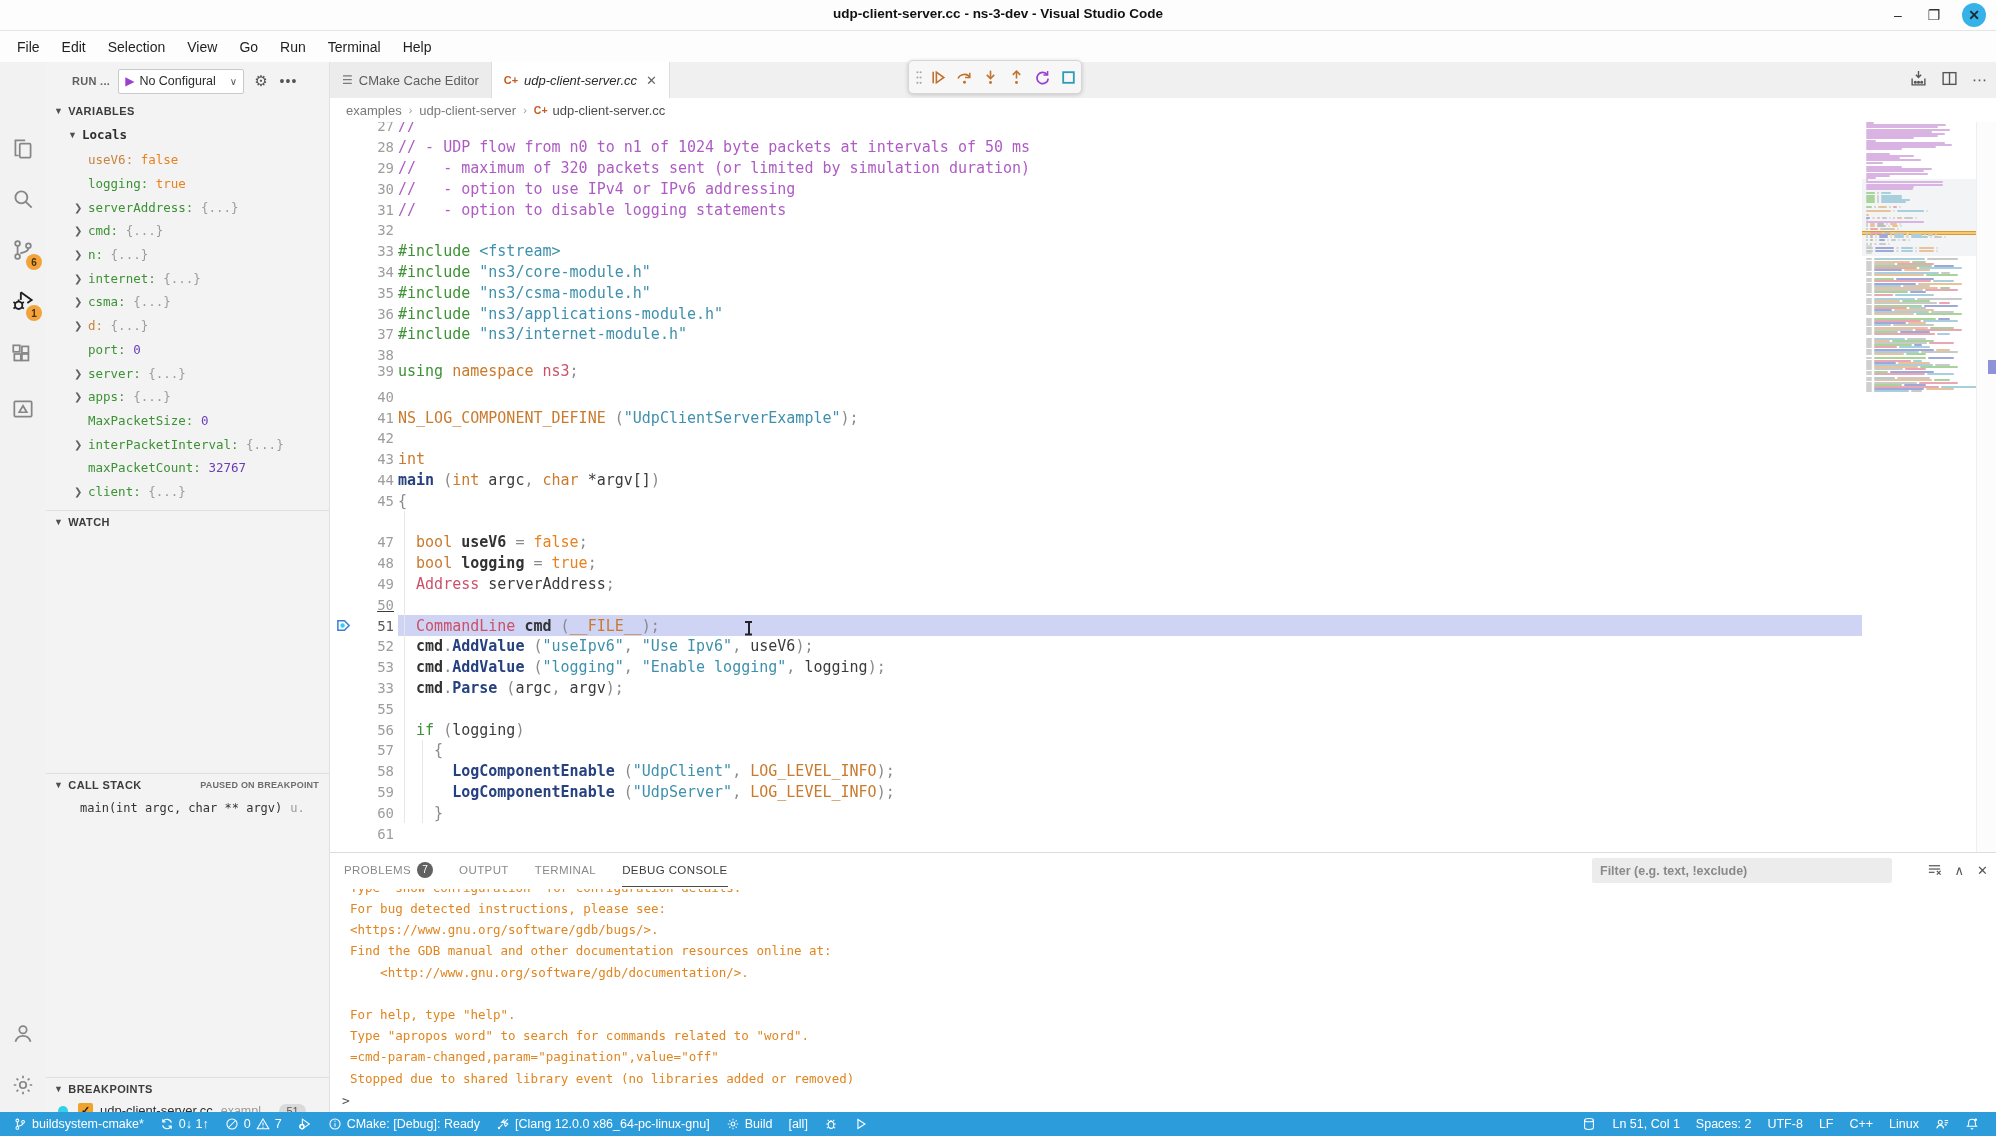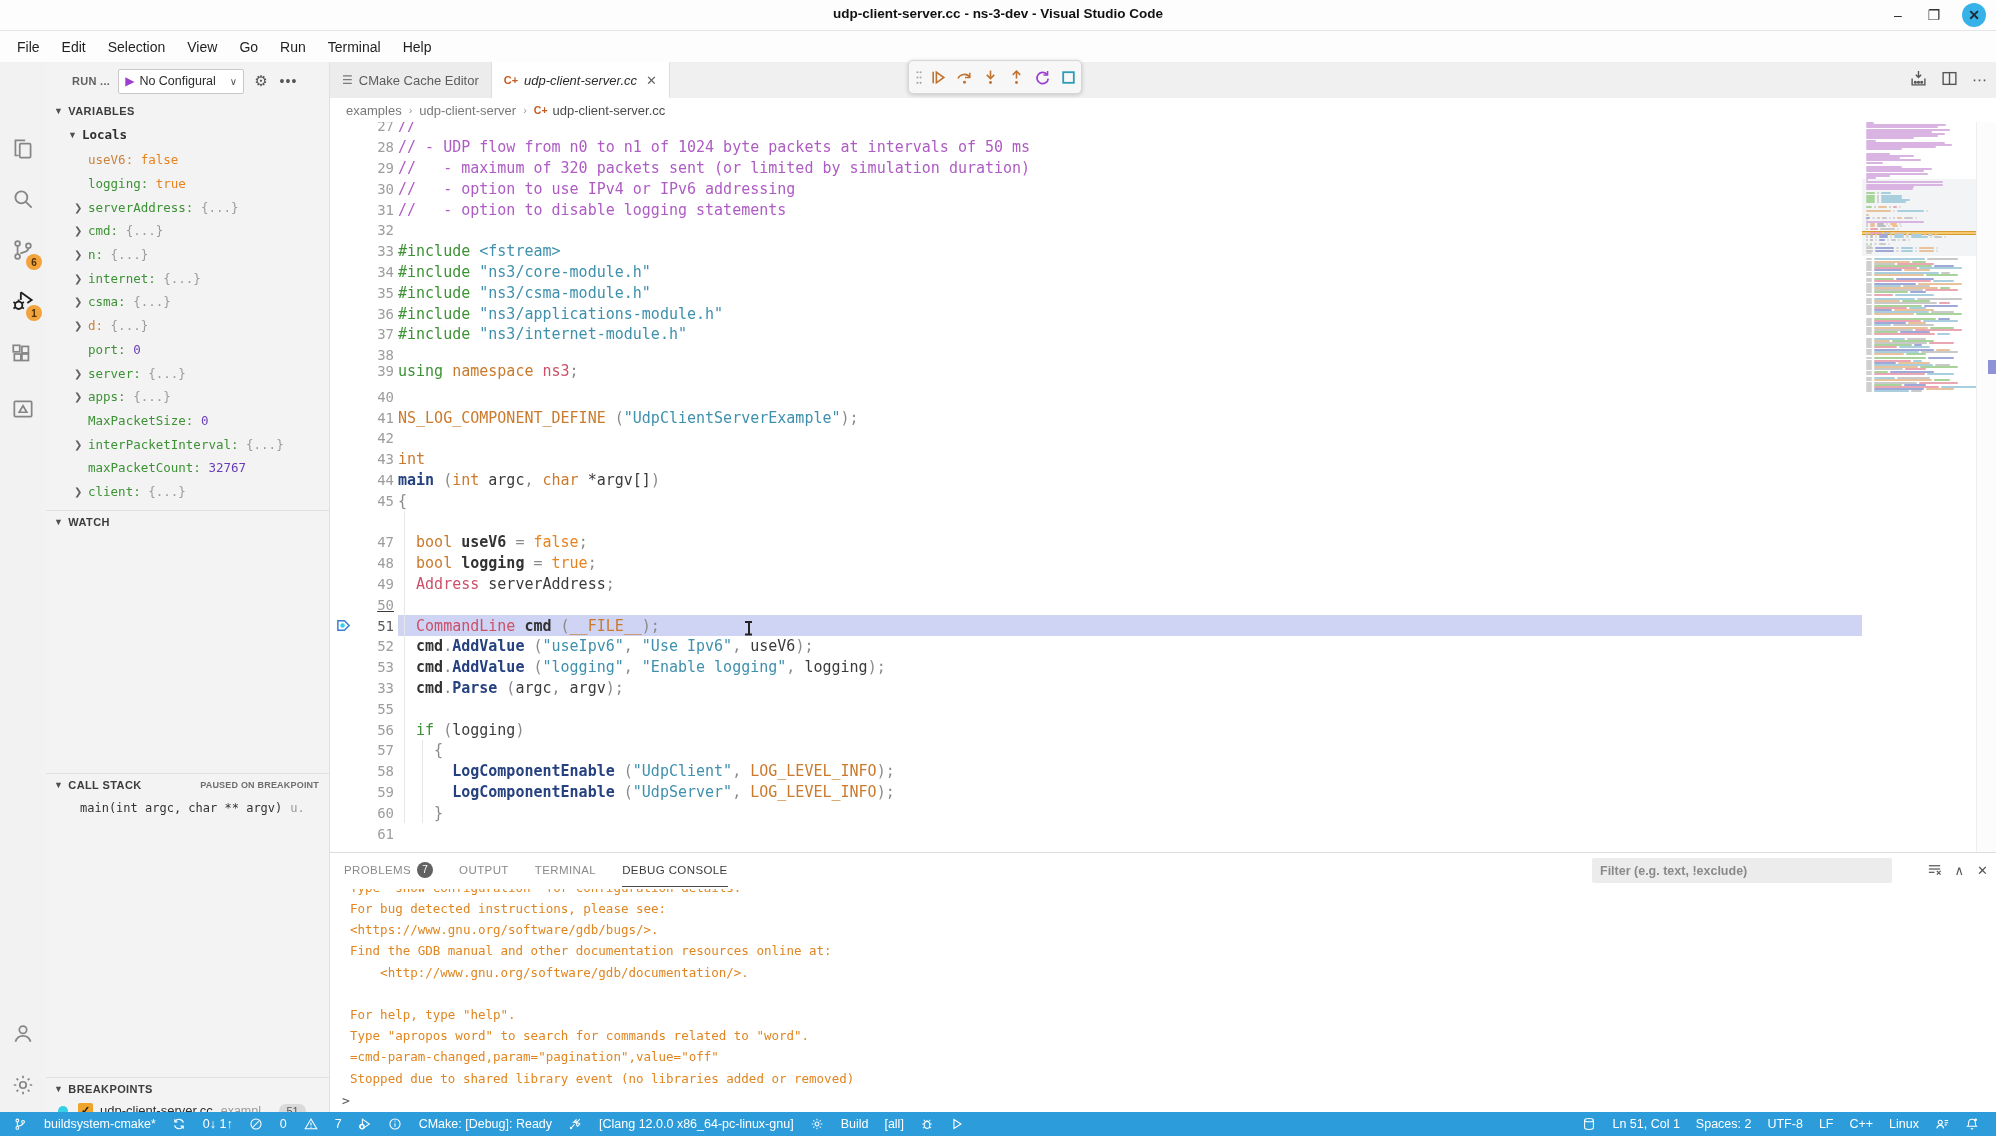--- a/index.html
+++ b/index.html
@@ -109,21 +109,21 @@
   #panel-actions{position:absolute;right:8px;top:5px;height:25px;display:flex;align-items:center;gap:13px;color:#555;font-size:13px;}
   #console{position:absolute;left:20px;top:36px;right:20px;height:200px;overflow:hidden;font-family:"DejaVu Sans Mono",monospace;font-size:12.5px;color:#e0851f;}
   .con-line{height:21.2px;display:flex;align-items:center;white-space:pre;}
   #con-clip{height:9px;overflow:hidden;}
   #con-clip .con-line{margin-top:-12px;}
   #con-prompt{position:absolute;left:12px;bottom:4px;font-family:"DejaVu Sans Mono",monospace;font-size:13px;color:#555;}
   
   #statusbar{position:absolute;left:0;top:1112px;width:1996px;height:24px;background:#2D9CDB;color:#fff;display:flex;align-items:center;font-size:12.5px;}
   .sb-left{display:flex;align-items:center;margin-left:6px;gap:2px;}
   .sb-right{display:flex;align-items:center;margin-left:auto;margin-right:10px;gap:2px;}
-  .sb-item{display:flex;align-items:center;gap:17px;padding:0 7px;height:24px;white-space:nowrap;}
+  .sb-item{display:flex;align-items:center;gap:5px;padding:0 7px;height:24px;white-space:nowrap;}
   .sb-item svg{width:14px;height:14px;}
 </style>
 </head>
 <body>
 
 <div id="titlebar">
   <div id="window-title">udp-client-server.cc - ns-3-dev - Visual Studio Code</div>
   <div class="winctl" id="win-min">–</div>
   <div class="winctl" id="win-restore">❐</div>
   <div class="winctl" id="win-close">✕</div>

